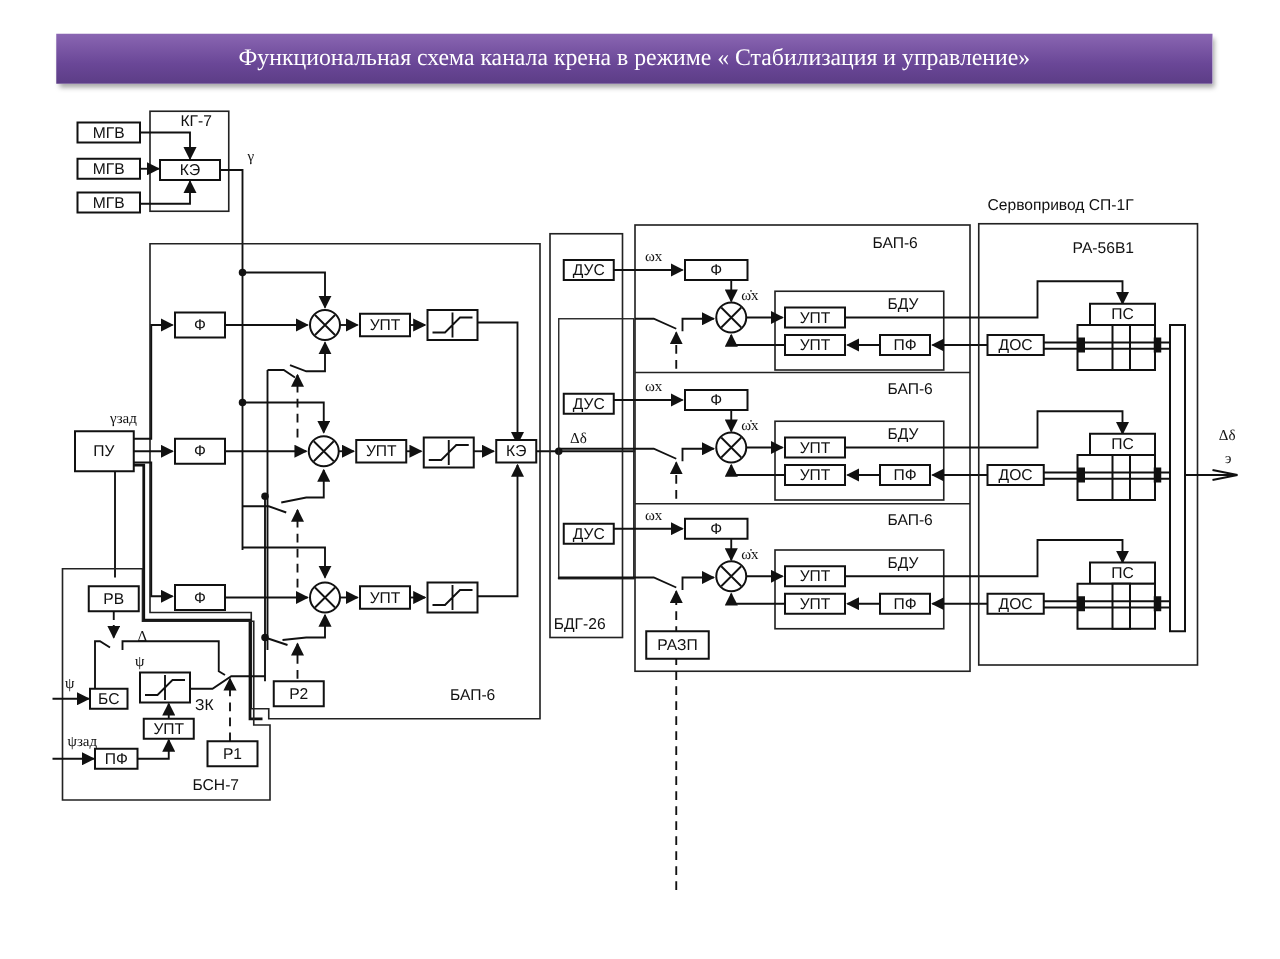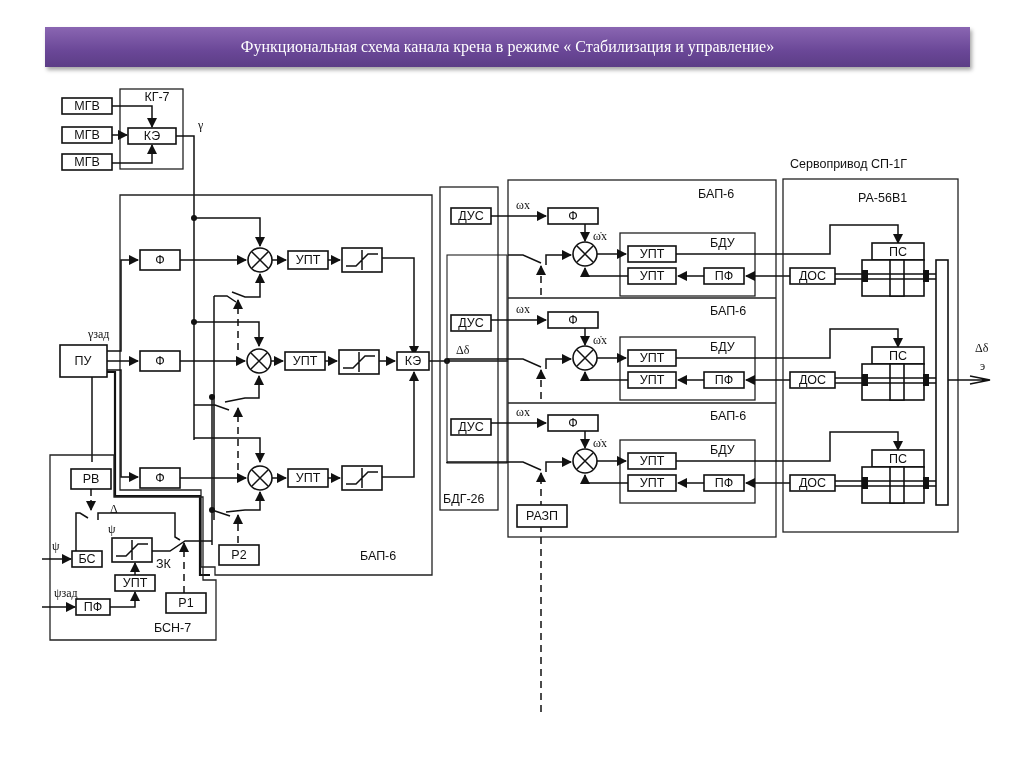--- a/index.html
+++ b/index.html
@@ -1,20 +1,20 @@
 <!DOCTYPE html>
 <html><head>
 <meta charset="utf-8">
 <style>
   html,body{margin:0;padding:0;background:#fff;}
   body{width:1024px;height:767px;position:relative;overflow:hidden;font-family:"Liberation Sans",sans-serif;}
   .title-bar{position:absolute;left:45px;top:27px;width:925px;height:40px;
     background:linear-gradient(#8a66b2,#6a4797 60%,#5c3d86);
     box-shadow:2px 3px 4px rgba(0,0,0,0.35);display:flex;align-items:center;justify-content:center;}
-  .title-bar span{color:#fff;font-family:"Liberation Serif",serif;font-size:16px;}
+  .title-bar span{color:#fff;font-family:"Liberation Serif",serif;font-size:19px;}
   svg{position:absolute;left:0;top:0;}
   .blk{fill:#fff;stroke:#111;stroke-width:1.6;}
   .frame{fill:none;stroke:#222;stroke-width:1.3;}
   .w{fill:none;stroke:#111;stroke-width:1.5;}
   .wd{fill:none;stroke:#111;stroke-width:1.5;stroke-dasharray:7 5;}
   .lbl{font-family:"Liberation Sans",sans-serif;font-size:12.5px;fill:#111;text-anchor:middle;dominant-baseline:central;}
   .lblL{font-family:"Liberation Sans",sans-serif;font-size:12.5px;fill:#111;}
   .sym{font-family:"Liberation Serif",serif;font-size:12px;fill:#111;}
   .dot{fill:#111;}
 </style>

